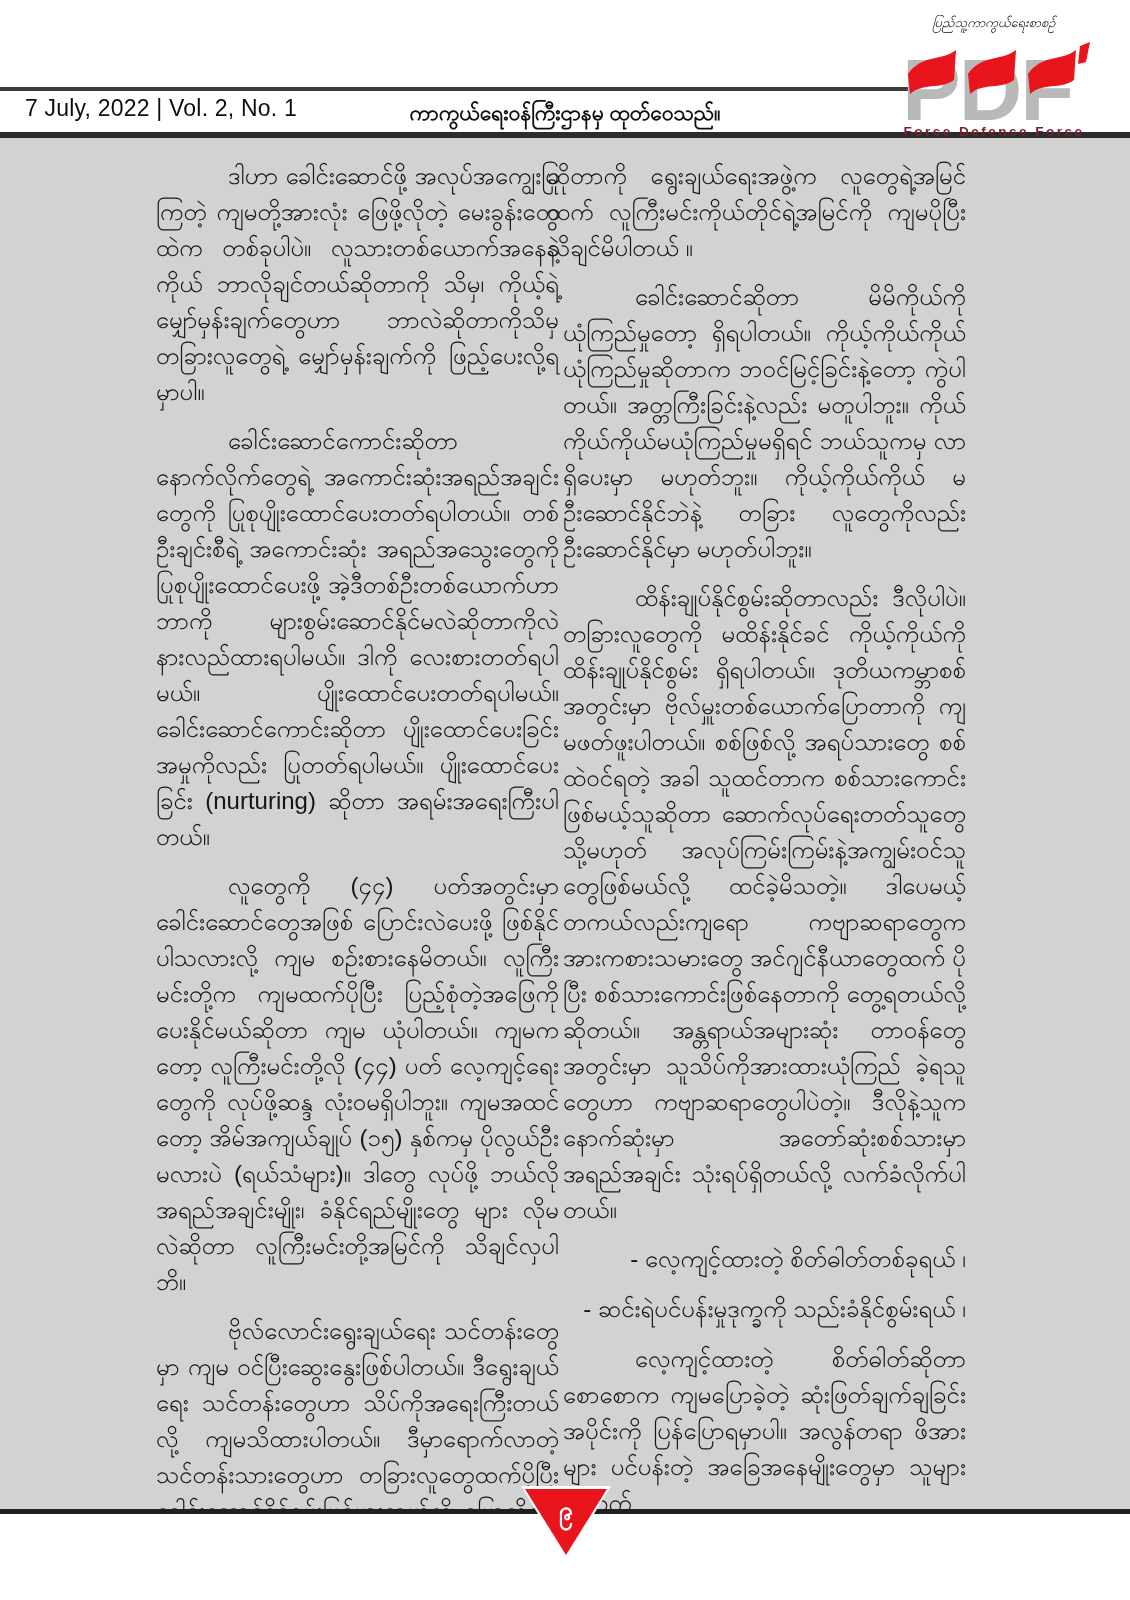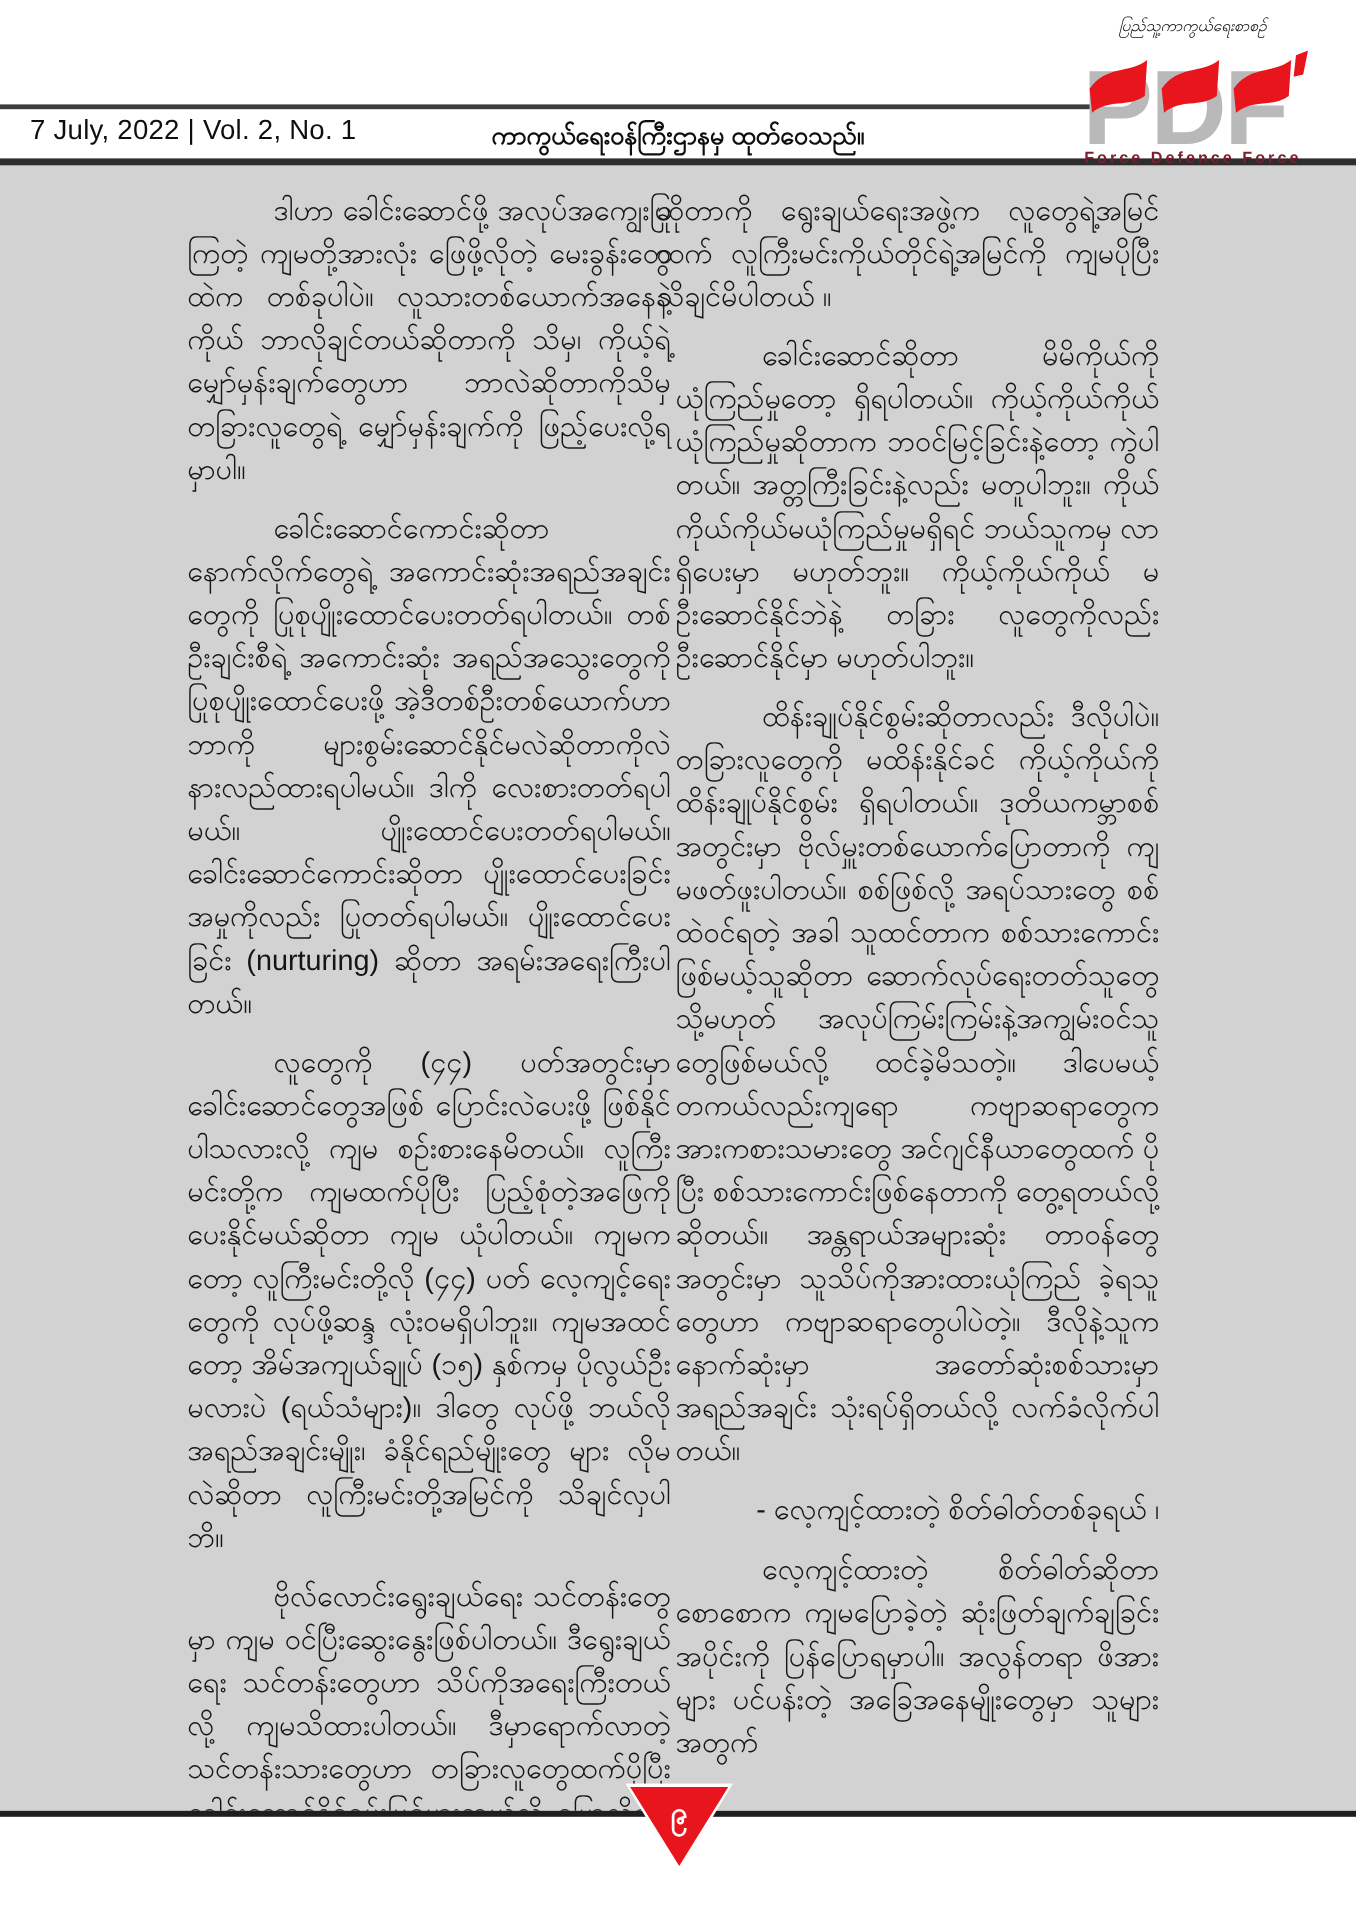--- a/index.html
+++ b/index.html
@@ -88,20 +88,21 @@
       <p class="indent">ဒါဟာ ခေါင်းဆောင်ဖို့ အလုပ်အကျွေးပြုကြတဲ့ ကျမတို့အားလုံး ဖြေဖို့လိုတဲ့ မေးခွန်းတွေထဲက တစ်ခုပါပဲ။ လူသားတစ်ယောက်အနေနဲ့ ကိုယ် ဘာလိုချင်တယ်ဆိုတာကို သိမှ၊ ကိုယ့်ရဲ့ မျှော်မှန်းချက်တွေဟာ ဘာလဲဆိုတာကိုသိမှ တခြားလူတွေရဲ့ မျှော်မှန်းချက်ကို ဖြည့်ပေးလို့ရမှာပါ။</p>
       <p class="indent">ခေါင်းဆောင်ကောင်းဆိုတာ နောက်လိုက်တွေရဲ့ အကောင်းဆုံးအရည်အချင်းတွေကို ပြုစုပျိုးထောင်ပေးတတ်ရပါတယ်။ တစ်ဦးချင်းစီရဲ့ အကောင်းဆုံး အရည်အသွေးတွေကို ပြုစုပျိုးထောင်ပေးဖို့ အဲ့ဒီတစ်ဦးတစ်ယောက်ဟာ ဘာကို များစွမ်းဆောင်နိုင်မလဲဆိုတာကိုလဲ နားလည်ထားရပါမယ်။ ဒါကို လေးစားတတ်ရပါမယ်။ ပျိုးထောင်ပေးတတ်ရပါမယ်။ ခေါင်းဆောင်ကောင်းဆိုတာ ပျိုးထောင်ပေးခြင်းအမှုကိုလည်း ပြုတတ်ရပါမယ်။ ပျိုးထောင်ပေးခြင်း (nurturing) ဆိုတာ အရမ်းအရေးကြီးပါတယ်။</p>
       <p class="indent">လူတွေကို (၄၄) ပတ်အတွင်းမှာ ခေါင်းဆောင်တွေအဖြစ် ပြောင်းလဲပေးဖို့ ဖြစ်နိုင်ပါသလားလို့ ကျမ စဉ်းစားနေမိတယ်။ လူကြီးမင်းတို့က ကျမထက်ပိုပြီး ပြည့်စုံတဲ့အဖြေကို ပေးနိုင်မယ်ဆိုတာ ကျမ ယုံပါတယ်။ ကျမကတော့ လူကြီးမင်းတို့လို (၄၄) ပတ် လေ့ကျင့်ရေးတွေကို လုပ်ဖို့ဆန္ဒ လုံးဝမရှိပါဘူး။ ကျမအထင်တော့ အိမ်အကျယ်ချုပ် (၁၅) နှစ်ကမှ ပိုလွယ်ဦးမလားပဲ (ရယ်သံများ)။ ဒါတွေ လုပ်ဖို့ ဘယ်လိုအရည်အချင်းမျိုး၊ ခံနိုင်ရည်မျိုးတွေ များ လိုမလဲဆိုတာ လူကြီးမင်းတို့အမြင်ကို သိချင်လှပါဘိ။</p>
       <p class="indent">ဗိုလ်လောင်းရွေးချယ်ရေး သင်တန်းတွေမှာ ကျမ ဝင်ပြီးဆွေးနွေးဖြစ်ပါတယ်။ ဒီရွေးချယ်ရေး သင်တန်းတွေဟာ သိပ်ကိုအရေးကြီးတယ်လို့ ကျမသိထားပါတယ်။ ဒီမှာရောက်လာတဲ့ သင်တန်းသားတွေဟာ တခြားလူတွေထက်ပိုပြီးခေါင်းဆောင်နိုင်စွမ်းမြင့်မားတယ်လို့ ပြောလို့ရပါတယ်။ ဒီတော့ ဒီခေါင်းဆောင်မှု အရည်အသွေးတွေဆိုတာ ဘာလဲ</p>
     </div>
     <div class="col col-right">
       <p>ဆိုတာကို ရွေးချယ်ရေးအဖွဲ့က လူတွေရဲ့အမြင်ထက် လူကြီးမင်းကိုယ်တိုင်ရဲ့အမြင်ကို ကျမပိုပြီး သိချင်မိပါတယ် ။</p>
       <p class="indent">ခေါင်းဆောင်ဆိုတာ မိမိကိုယ်ကို ယုံကြည်မှုတော့ ရှိရပါတယ်။ ကိုယ့်ကိုယ်ကိုယ် ယုံကြည်မှုဆိုတာက ဘဝင်မြင့်ခြင်းနဲ့တော့ ကွဲပါတယ်။ အတ္တကြီးခြင်းနဲ့လည်း မတူပါဘူး။ ကိုယ်ကိုယ်ကိုယ်မယုံကြည်မှုမရှိရင် ဘယ်သူကမှ လာရှိပေးမှာ မဟုတ်ဘူး။ ကိုယ့်ကိုယ်ကိုယ် မဦးဆောင်နိုင်ဘဲနဲ့ တခြား လူတွေကိုလည်း ဦးဆောင်နိုင်မှာ မဟုတ်ပါဘူး။</p>
       <p class="indent">ထိန်းချုပ်နိုင်စွမ်းဆိုတာလည်း ဒီလိုပါပဲ။ တခြားလူတွေကို မထိန်းနိုင်ခင် ကိုယ့်ကိုယ်ကို ထိန်းချုပ်နိုင်စွမ်း ရှိရပါတယ်။ ဒုတိယကမ္ဘာစစ်အတွင်းမှာ ဗိုလ်မှူးတစ်ယောက်ပြောတာကို ကျမဖတ်ဖူးပါတယ်။ စစ်ဖြစ်လို့ အရပ်သားတွေ စစ်ထဲဝင်ရတဲ့ အခါ သူထင်တာက စစ်သားကောင်းဖြစ်မယ့်သူဆိုတာ ဆောက်လုပ်ရေးတတ်သူတွေ သို့မဟုတ် အလုပ်ကြမ်းကြမ်းနဲ့အကျွမ်းဝင်သူတွေဖြစ်မယ်လို့ ထင်ခဲ့မိသတဲ့။ ဒါပေမယ့် တကယ်လည်းကျရော ကဗျာဆရာတွေက အားကစားသမားတွေ အင်ဂျင်နီယာတွေထက် ပိုပြီး စစ်သားကောင်းဖြစ်နေတာကို တွေ့ရတယ်လို့ ဆိုတယ်။ အန္တရာယ်အများဆုံး တာဝန်တွေအတွင်းမှာ သူသိပ်ကိုအားထားယုံကြည် ခဲ့ရသူတွေဟာ ကဗျာဆရာတွေပါပဲတဲ့။ ဒီလိုနဲ့သူက နောက်ဆုံးမှာ အတော်ဆုံးစစ်သားမှာ အရည်အချင်း သုံးရပ်ရှိတယ်လို့ လက်ခံလိုက်ပါတယ်။</p>
       <p class="dash">- လေ့ကျင့်ထားတဲ့ စိတ်ဓါတ်တစ်ခုရယ် ၊</p>
+      <p class="dash">- ဆင်းရဲပင်ပန်းမှုဒုက္ခကို သည်းခံနိုင်စွမ်းရယ် ၊</p>
       <p class="indent">လေ့ကျင့်ထားတဲ့ စိတ်ဓါတ်ဆိုတာ စောစောက ကျမပြောခဲ့တဲ့ ဆုံးဖြတ်ချက်ချခြင်းအပိုင်းကို ပြန်ပြောရမှာပါ။ အလွန်တရာ ဖိအားများ ပင်ပန်းတဲ့ အခြေအနေမျိုးတွေမှာ သူများအတွက်</p>
     </div>
   </div>
 
   <div class="bottom-rule"></div>
 
   <div class="marker-outline"></div>
   <div class="marker">
     <span>၉</span>
   </div>

